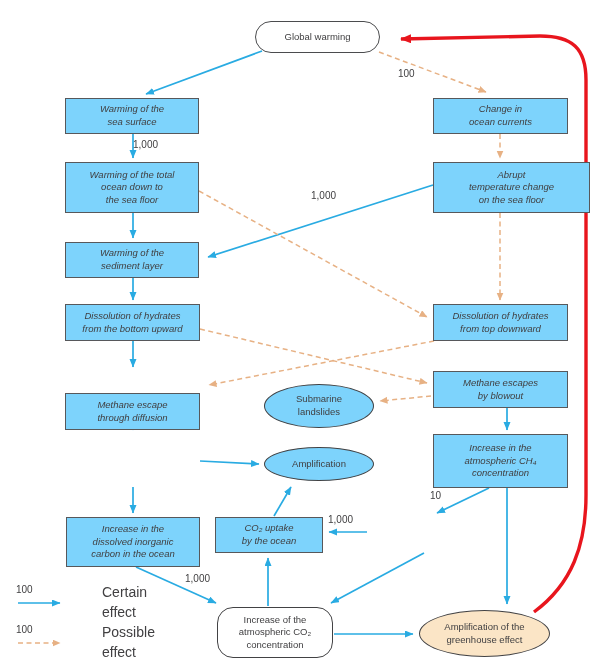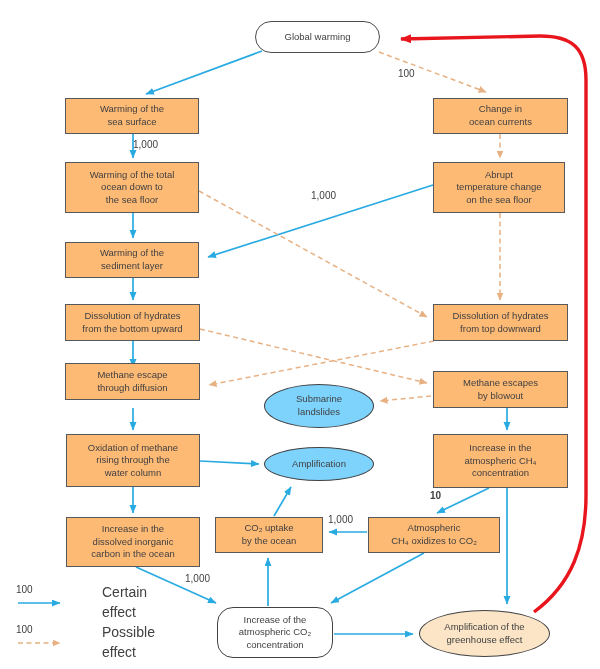--- a/index.html
+++ b/index.html
@@ -7,21 +7,21 @@
     position:relative; width:600px; height:669px; background:#ffffff;
     font-family:"Liberation Sans", sans-serif; color:#414042; overflow:hidden;padding-left:36px;
   }
   svg.edges { position:absolute; left:0; top:0; width:600px; height:669px; }
   .node {
     position:absolute; box-sizing:border-box;
     display:flex; align-items:center; justify-content:center;
     text-align:center; white-space:pre-line;
     font-size:9.5px; line-height:1.32; color:#414042;
   }
-  .rect    { background:#fdba74; border:1.5px solid #57585b; }
+  .rect    { background:#7dd3fc; border:1.5px solid #57585b;font-style:italic; }
   .pill    { background:#fff; border:1.6px solid #4b4c4e; border-radius:17px; }
   .ellipse { background:#7dd3fc; border:1.8px solid #424244; border-radius:50%; }
   .peach   { background:#fbe5c6; }
   .rounded { background:#fff; border:1.7px solid #424244; border-radius:16px; }
   .elabel  { position:absolute; font-size:10px; text-align:left; color:#414042; }
   .legend-label { position:absolute; font-size:14px; line-height:1.4; white-space:pre-line; color:#414042;margin-left:28px; }
 </style>
 </head>
 <body>
 
@@ -80,61 +80,56 @@
 
   <div class="node rect" style="left:65px; top:98px; width:134px; height:36px;">Warming of the
 sea surface</div>
   <div class="node rect" style="left:65px; top:162px; width:134px; height:51px;">Warming of the total
 ocean down to
 the sea floor</div>
   <div class="node rect" style="left:65px; top:242px; width:134px; height:36px;">Warming of the
 sediment layer</div>
   <div class="node rect" style="left:65px; top:304px; width:135px; height:37px;">Dissolution of hydrates
 from the bottom upward</div>
-  <div class="node rect" style="left:65px; top:363px; width:135px; height:37px;">Methane escape
+  <div class="node rect" style="left:65px; top:393px; width:135px; height:37px;">Methane escape
 through diffusion</div>
-  <div class="node rect" style="left:66px; top:434px; width:134px; height:53px;">Oxidation of methane
-rising through the
-water column</div>
   <div class="node rect" style="left:66px; top:517px; width:134px; height:50px;">Increase in the
 dissolved inorganic
 carbon in the ocean</div>
 
   <div class="node rect" style="left:433px; top:98px; width:135px; height:36px;">Change in
 ocean currents</div>
-  <div class="node rect" style="left:433px; top:162px; width:132px; height:51px;">Abrupt
+  <div class="node rect" style="left:433px; top:162px; width:157px; height:51px;">Abrupt
 temperature change
 on the sea floor</div>
   <div class="node rect" style="left:433px; top:304px; width:135px; height:37px;">Dissolution of hydrates
 from top downward</div>
   <div class="node rect" style="left:433px; top:371px; width:135px; height:37px;">Methane escapes
 by blowout</div>
   <div class="node rect" style="left:433px; top:434px; width:135px; height:54px;">Increase in the
 atmospheric CH₄
 concentration</div>
 
   <div class="node rect" style="left:215px; top:517px; width:108px; height:36px;">CO₂ uptake
 by the ocean</div>
-  <div class="node rect" style="left:368px; top:517px; width:132px; height:36px;">Atmospheric
-CH₄ oxidizes to CO₂</div>
 
   <div class="node ellipse" style="left:264px; top:384px; width:110px; height:44px;">Submarine
 landslides</div>
   <div class="node ellipse" style="left:264px; top:447px; width:110px; height:34px;">Amplification</div>
 
   <div class="node rounded" style="left:217px; top:607px; width:116px; height:51px;">Increase of the
 atmospheric CO₂
 concentration</div>
   <div class="node ellipse peach" style="left:419px; top:610px; width:131px; height:47px;">Amplification of the
 greenhouse effect</div>
 
   <div class="elabel" style="left:398px; top:68px;  width:32px;">100</div>
   <div class="elabel" style="left:133px; top:139px; width:36px;">1,000</div>
   <div class="elabel" style="left:311px; top:190px; width:40px;">1,000</div>
-  <div class="elabel" style="left:430px; top:490px; width:26px;font-weight:bold;">10</div>
+  <div class="elabel" style="left:430px; top:490px; width:26px;">10</div>
   <div class="elabel" style="left:328px; top:514px; width:38px;">1,000</div>
   <div class="elabel" style="left:185px; top:573px; width:38px;">1,000</div>
 
   <div class="elabel" style="left:16px; top:584px; width:46px;">100</div>
   <div class="legend-label" style="left:74px; top:583px;">Certain
 effect</div>
   <div class="elabel" style="left:16px; top:624px; width:46px;">100</div>
   <div class="legend-label" style="left:74px; top:623px;">Possible
 effect</div>
 

